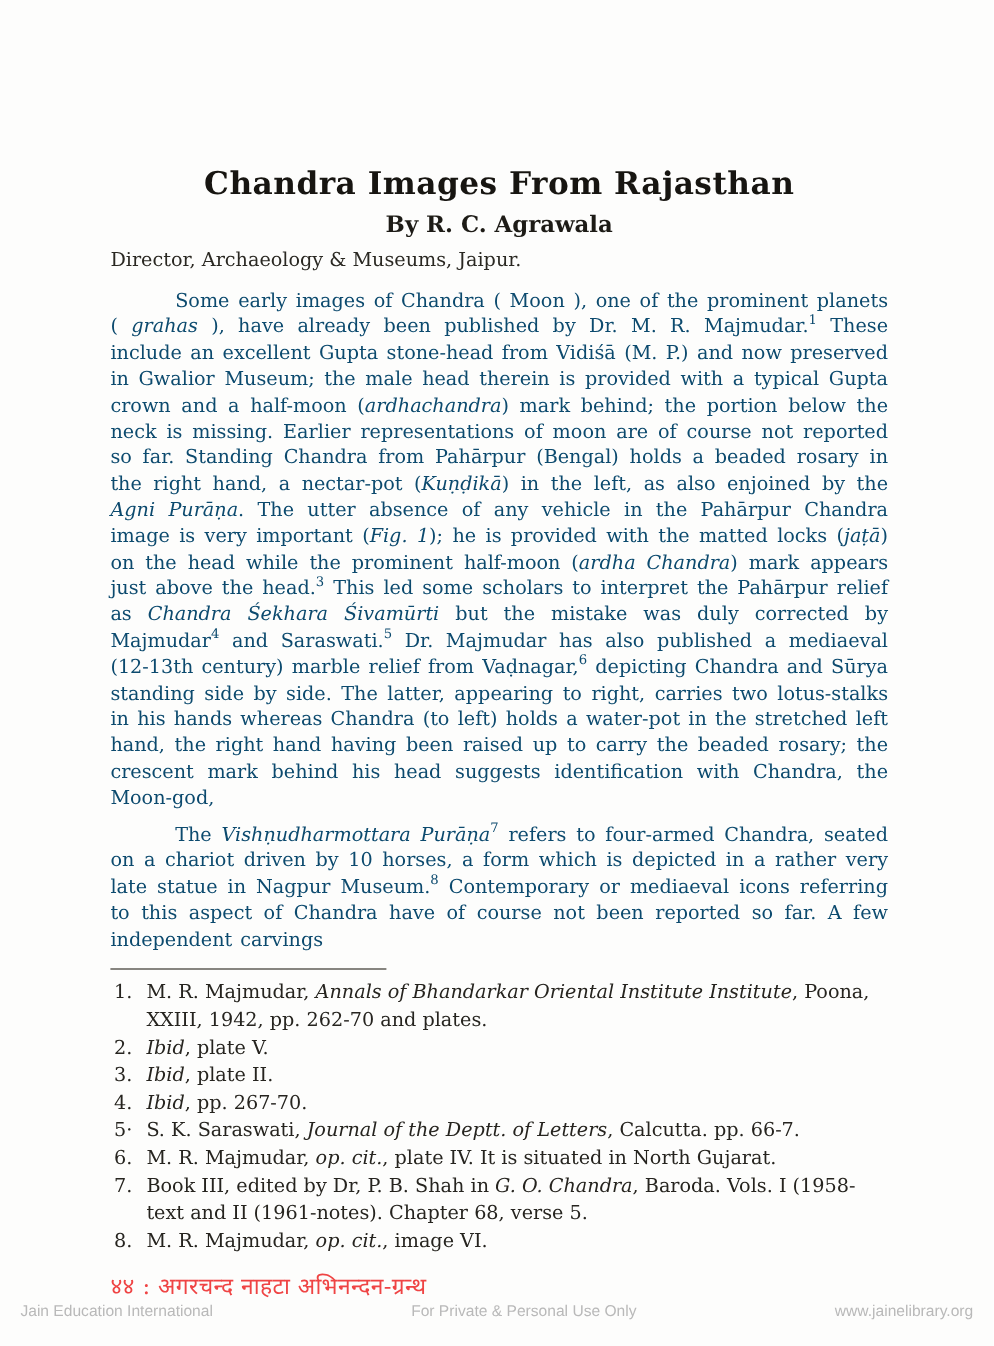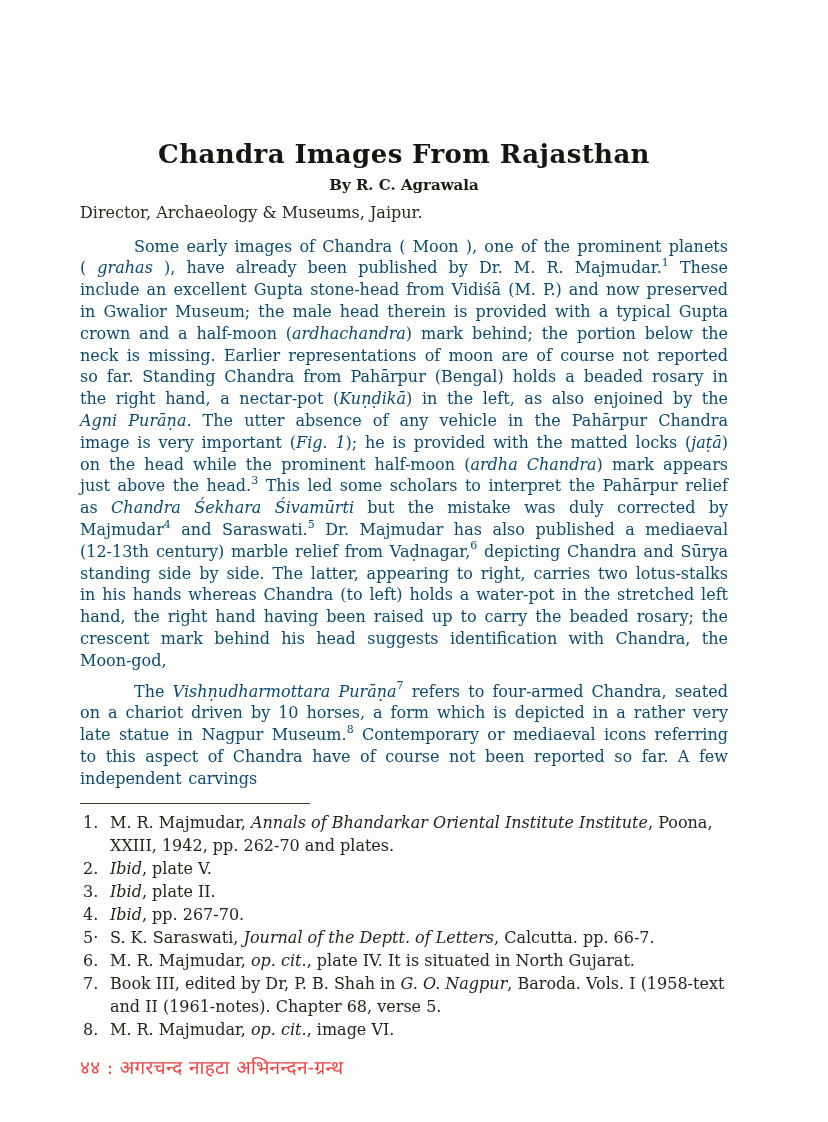--- a/index.html
+++ b/index.html
@@ -7,36 +7,36 @@
     position: relative;
     width: 828px;
     height: 1122px;
     background: #fdfdfc;
     font-family: "DejaVu Serif", "Liberation Serif", serif;
     color: #26241f;
     overflow: hidden;
   }
   .content {
     position: absolute;
-    left: 80px;
+    left: 92px;
     top: 140px;
     width: 648px;
   }
   .title {
     margin: 0;
     font-size: 26px;
     font-weight: bold;
     text-align: center;
     letter-spacing: 0.4px;
     color: #171511;
     line-height: 1.1;
   }
   .byline {
     margin-top: 7px;
-    font-size: 15px;
+    font-size: 19px;
     font-weight: bold;
     text-align: center;
     color: #1d1b16;
   }
   .affiliation {
     margin-top: 9px;
     font-size: 16px;
     color: #2a2822;
   }
   .para {
@@ -142,25 +142,30 @@
           <span class="fn-text"><span>S. K. Saraswati, </span><i>Journal of the Deptt. of Letters</i><span>, Calcutta. pp. 66-7.</span></span>
         </li>
 
         <li class="footnote">
           <span class="fn-marker">6.</span>
           <span class="fn-text"><span>M. R. Majmudar, </span><i>op. cit.</i><span>, plate IV. It is situated in North Gujarat.</span></span>
         </li>
 
         <li class="footnote">
           <span class="fn-marker">7.</span>
-          <span class="fn-text"><span>Book III, edited  by Dr, P. B. Shah in </span><i>G. O. Nagpur</i><span>,  Baroda.  Vols.  I (1958-text and II (1961-notes). Chapter 68, verse 5.</span></span>
+          <span class="fn-text"><span>Book III, edited  by Dr, P. B. Shah in </span><i>G. O. Chandra</i><span>,  Baroda.  Vols.  I (1958-text and II (1961-notes). Chapter 68, verse 5.</span></span>
         </li>
 
         <li class="footnote">
           <span class="fn-marker">8.</span>
           <span class="fn-text"><span>M. R. Majmudar, </span><i>op. cit.</i><span>, image VI.</span></span>
         </li>
       </ol>
 
     <div class="imprint">४४ : अगरचन्द नाहटा अभिनन्दन-ग्रन्थ</div>
   </div>
 
+  <div class="scan-footer">
+    <span>Jain Education International</span>
+    <span>For Private &amp; Personal Use Only</span>
+    <span>www.jainelibrary.org</span>
+  </div>
 </div>
 
 </body></html>

